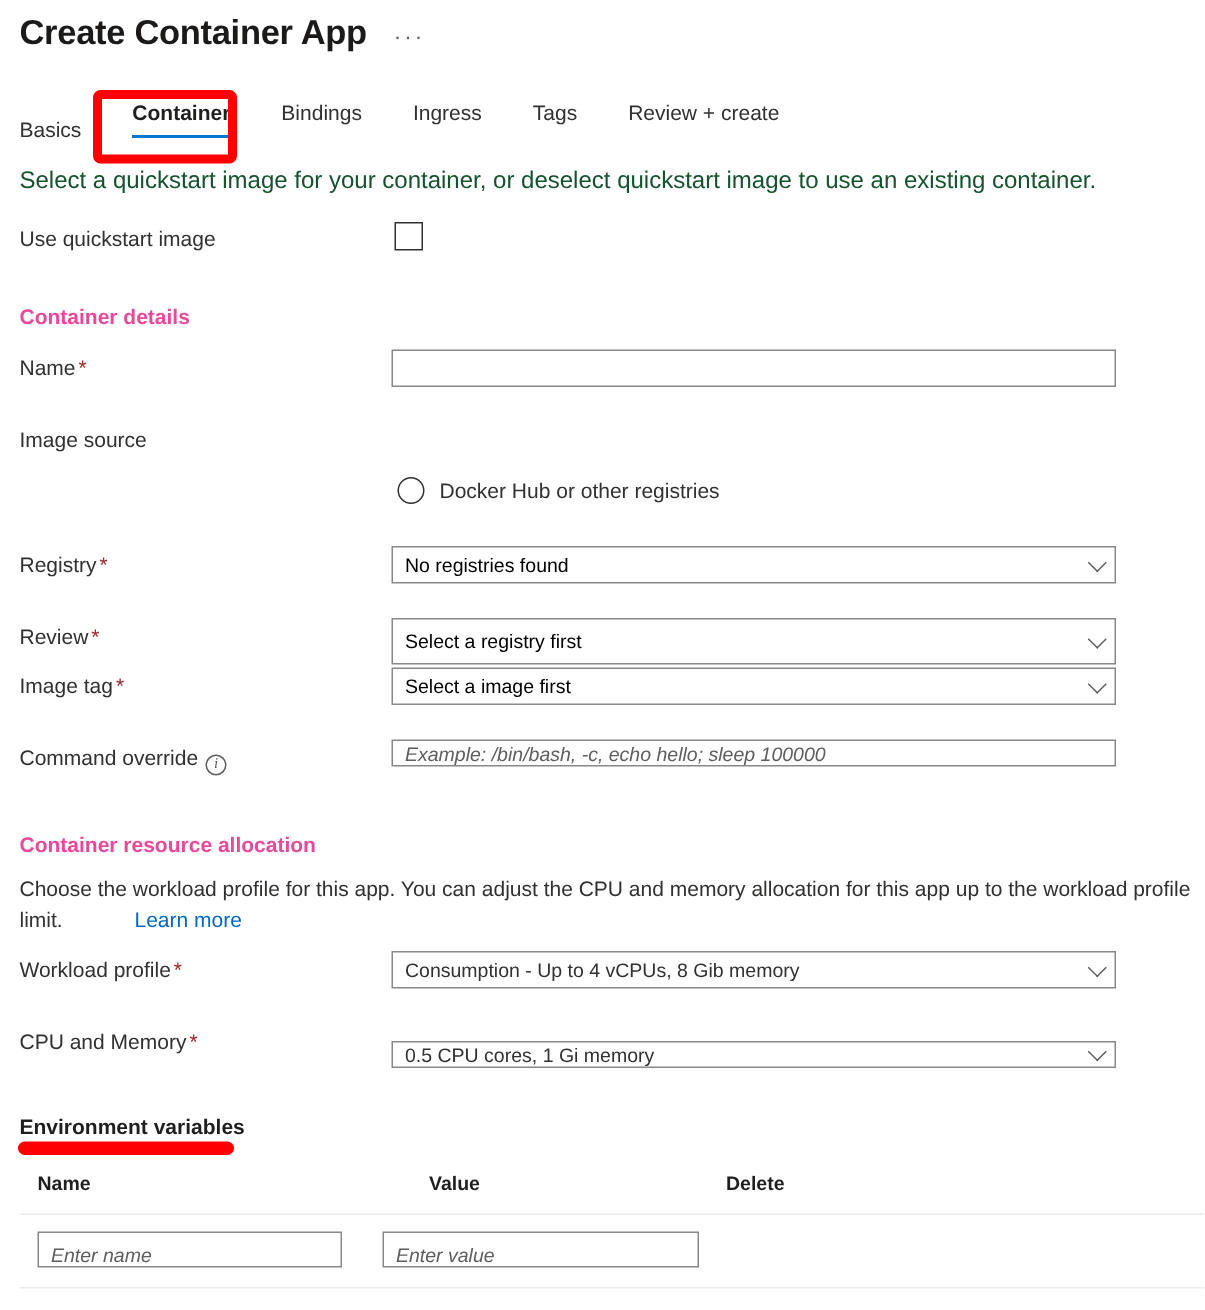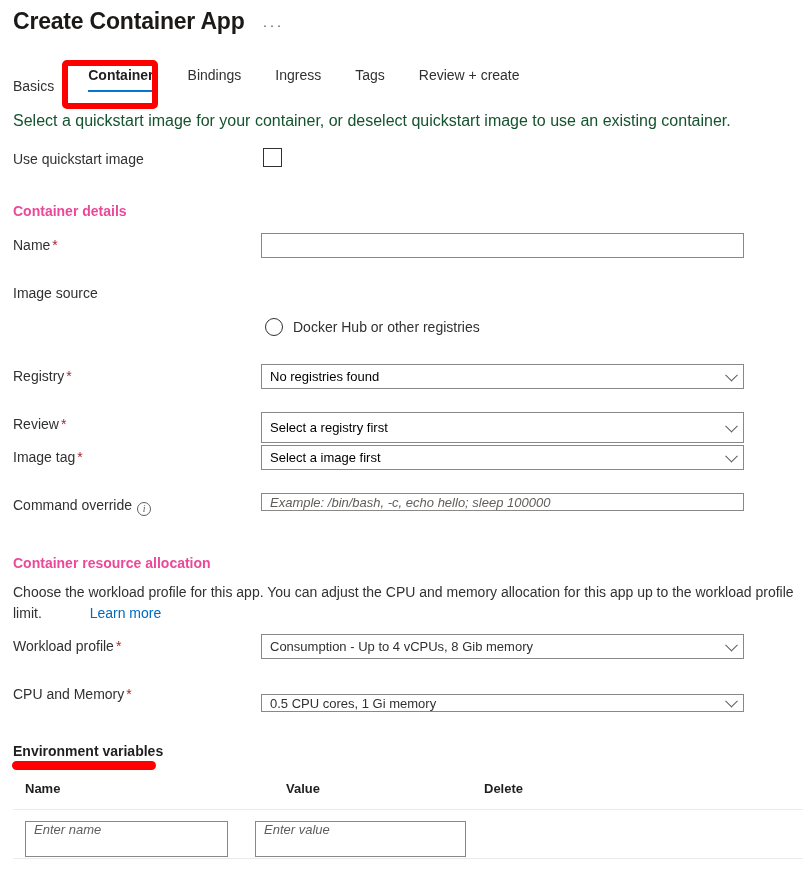--- a/index.html
+++ b/index.html
@@ -144,23 +144,23 @@
   }
   .env-table { position: absolute; left: 13px; top: 780px; width: 790px; }
   .env-col-head {
     position: absolute; font-size: 13px; font-weight: bold; color: #201f1e;
     line-height: 18px; top: 0;
   }
   .env-rowline {
     position: absolute; left: 0; width: 790px; height: 1px; background: #edebe9;
   }
   .env-input {
-    position: absolute; height: 36px; border: 1px solid #8a8886; background: #fff;
+    position: absolute; height: 24px; border: 1px solid #8a8886; background: #fff;
     font-size: 13px; color: #605e5c; font-style: italic;
-    display: flex; align-items: flex-start; padding: 0 8px;
+    display: flex; align-items: flex-end; padding: 0 8px;
   }
 </style>
 </head>
 <body>
 
 <div class="page">
 
   <div class="title-row">
     <div class="page-title">Create Container App</div>
     <div class="ellipsis-menu">···</div>

